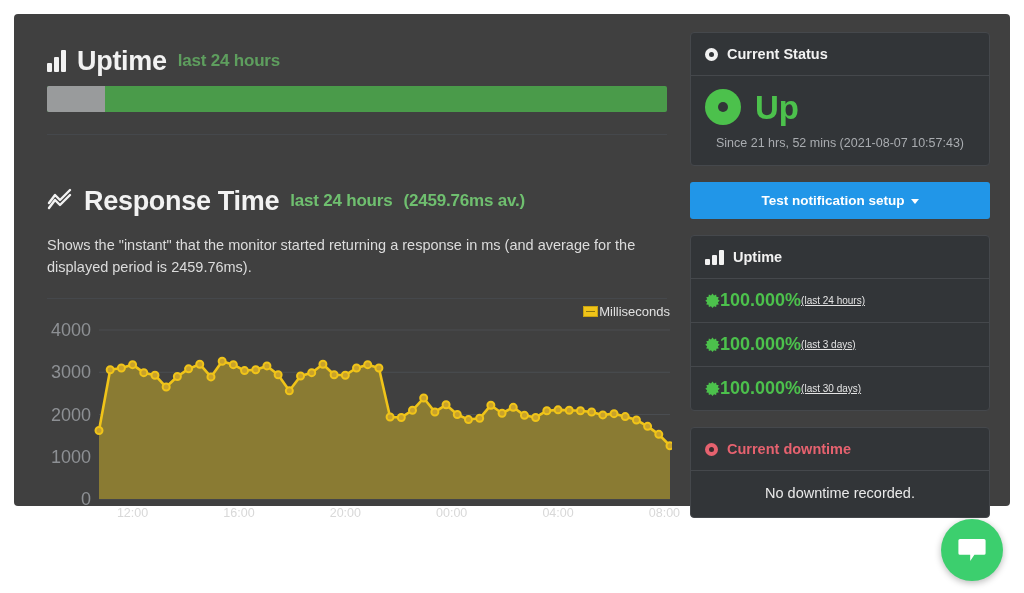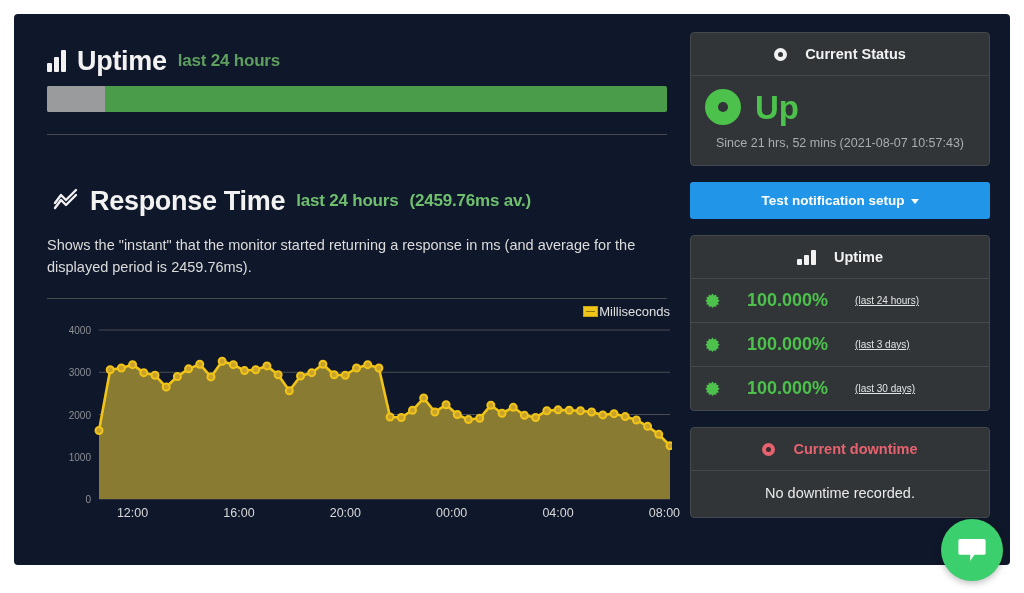--- a/index.html
+++ b/index.html
@@ -6,22 +6,22 @@
   html, body {
     margin: 0; padding: 0;
     width: 1024px; height: 593px;
     background: #ffffff;
     font-family: "Liberation Sans", sans-serif;
     overflow: hidden;
   }
   #app {
     position: absolute;
     left: 14px; top: 14px;
-    width: 996px; height: 551px;
-    background: #0f172a;
+    width: 996px; height: 492px;
+    background: #404040;
     border-radius: 4px;
   }
   
   #left-col {
     position: absolute;
     left: 18px; top: 16px;
     width: 642px; height: 500px;
   }
   .sec-head {
     display: flex; align-items: center;
@@ -58,21 +58,21 @@
     width: 58px; height: 100%;
     background: #999b9c;
   }
   .divider {
     position: absolute; left: 15px;
     width: 620px; height: 1px;
     background: #45484c;
   }
   #div-1 { top: 104px; }
   #div-2 { top: 268px; }
-  #rt-head { position: absolute; left: 21px; top: 150px; }
+  #rt-head { position: absolute; left: 15px; top: 150px; }
   #rt-desc {
     position: absolute; left: 15px; top: 204px;
     width: 625px;
     font-size: 14.5px; line-height: 1.55;
     color: #dcdcdc;
   }
   
   #chart-wrap {
     position: absolute; left: 15px; top: 272px;
     width: 625px; height: 215px;
@@ -89,47 +89,46 @@
   #legend .sw::after {
     content: ""; position: absolute;
     left: 2px; right: 2px; top: 4px; height: 1px;
     background: #8a7510;
   }
   #legend .lbl { font-size: 13px; color: #e0e0e0; }
   #plot { position: absolute; left: 0; top: 22px; width: 625px; height: 193px; }
   .ytick {
     position: absolute; right: 0; width: 44px;
     text-align: right;
-    font-size: 10px; color: #8d9094;
+    font-size: 18px; color: #8d9094;
     transform: translateY(-50%);
   }
   .xtick {
     position: absolute; top: 182px;
     font-size: 12.5px; font-weight: normal; color: #d8d8d8;
     transform: translateX(-50%);
   }
   
   #right-col {
     position: absolute;
     left: 676px; top: 18px;
     width: 300px;
   }
   .panel {
     background: #323538;
     border: 1px solid #45484c;
     border-radius: 4px;
     margin-bottom: 16px;
   }
   .panel-head {
-    display: flex; align-items: center; gap: 18px;
+    display: flex; align-items: center; gap: 9px;
     padding: 13px 14px;
     border-bottom: 1px solid #45484c;
     font-size: 14.5px; font-weight: bold;
     color: #f2f2f2;
-    justify-content: center;
   }
   .panel-head.danger { color: #e6626f; border-bottom: 1px solid #45484c; }
   .panel-body { padding: 13px 14px 15px; text-align: center; }
   .dot-ring {
     width: 13px; height: 13px; border-radius: 50%;
     background: #f2f2f2; position: relative; flex: none;
   }
   .dot-ring::after {
     content: ""; position: absolute;
     left: 4px; top: 4px; width: 5px; height: 5px;
@@ -166,21 +165,21 @@
     text-align: center;
   }
   #notif-btn .caret {
     display: inline-block; margin-left: 6px;
     border-left: 4px solid transparent;
     border-right: 4px solid transparent;
     border-top: 5px solid #ffffff;
     vertical-align: middle;
   }
   .up-row {
-    display: flex; align-items: center; gap: 27px;
+    display: flex; align-items: center; gap: 0;
     padding: 11px 14px;
     border-bottom: 1px solid #45484c;
   }
   .up-row:last-child { border-bottom: none; }
   .burst { flex: none; width: 15px; height: 15px; }
   .up-pct { font-size: 18px; font-weight: bold; color: #4cc14c; }
   .up-lbl { font-size: 10px; color: #e4e4e4; text-decoration: underline; }
   #downtime-text { font-size: 14.5px; color: #eaeaea; }
   
   #chat-btn {

